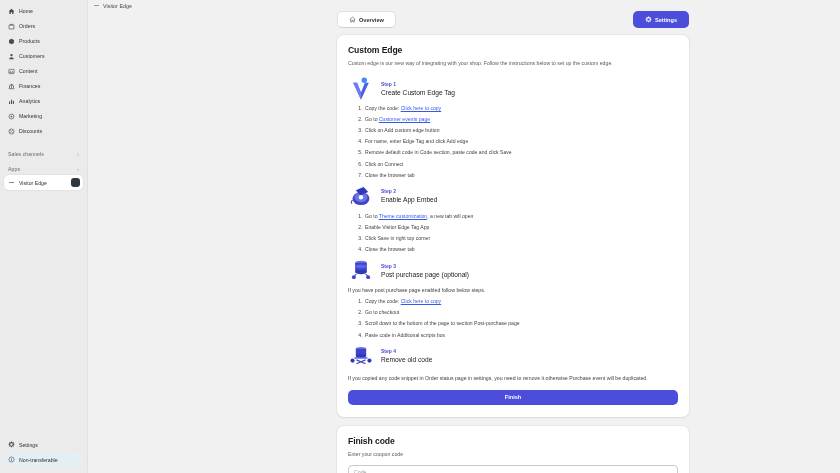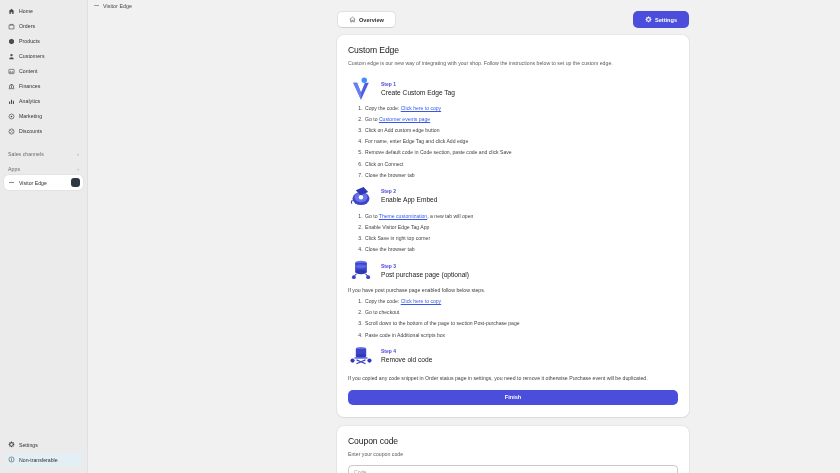--- a/index.html
+++ b/index.html
@@ -170,21 +170,21 @@
 
   .card {
     background: #ffffff;
     border-radius: 7px;
     box-shadow: 0 0 0 1px rgba(0,0,0,0.04), 0 1px 2px rgba(0,0,0,0.06);
     padding: 10px 11px 12px 11px;
     margin-bottom: 9px;
   }
   .card-title {
     font-size: 8.6px;
-    font-weight: normal;
+    font-weight: bold;
     color: #1a1a1a;
     letter-spacing: -.1px;
     margin-bottom: 5px;
   }
   .card-sub {
     font-size: 5.2px;
     color: #5b5b5b;
     line-height: 1.35;
     margin-bottom: 8px;
   }
@@ -517,21 +517,21 @@
           </span>
         </div>
         <div class="note note-wide">If you copied any code snippet in Order status page in settings, you need to remove it otherwise Purchase event will be duplicated.</div>
 
         <div class="btn-finish">
           <span class="lbl">Finish</span>
         </div>
       </div>
 
       <div class="card">
-        <div class="card-title">Coupon code</div>
+        <div class="card-title">Finish code</div>
         <div class="field-label">Enter your coupon code</div>
         <input class="field" placeholder="Code" style="">
         
       </div>
 
     </div>
   </div>
 </div>
 
 </body></html>

